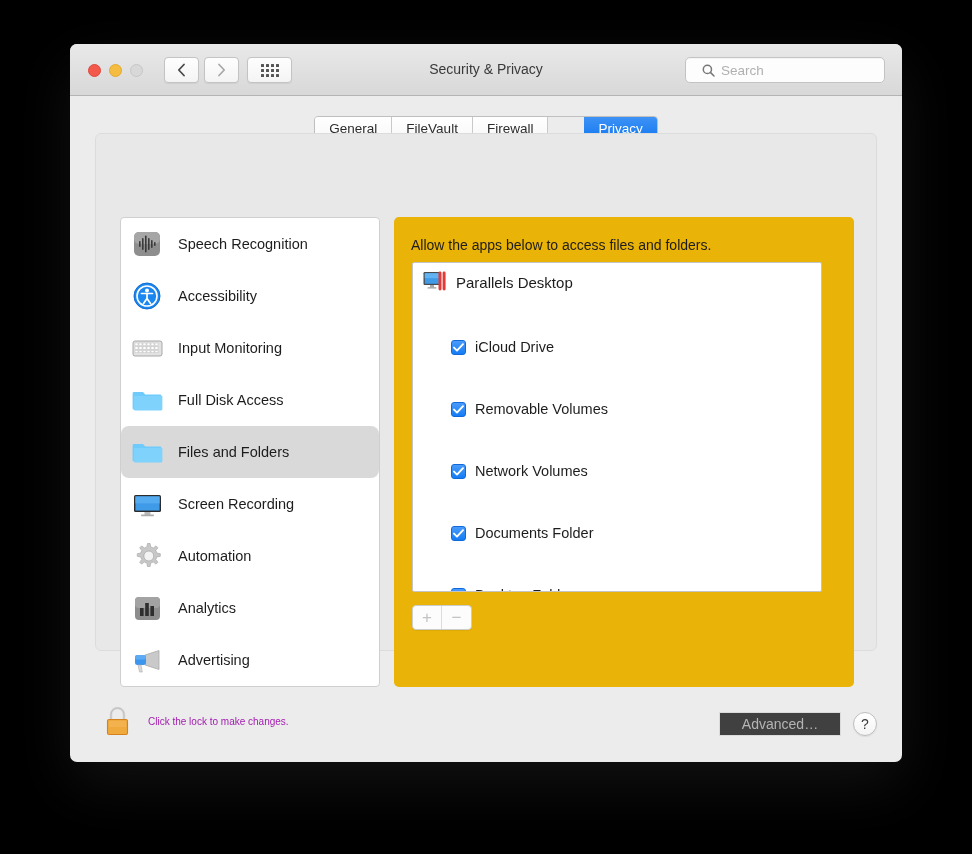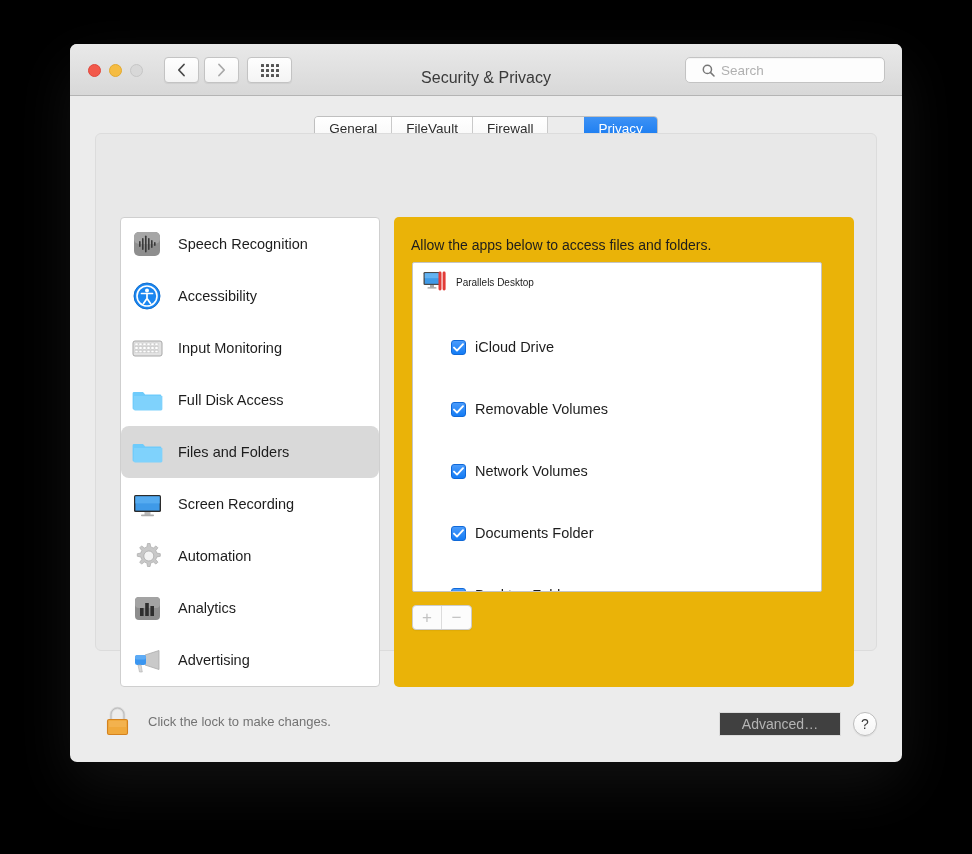--- a/index.html
+++ b/index.html
@@ -79,23 +79,22 @@
     grid-template-columns: repeat(4, 3px);
     grid-template-rows: repeat(3, 3px);
     gap: 2px;
   }
   .griddots i { background: #555; border-radius: 0.5px; display: block; width:3px; height:3px;}
 
   .win-title {
     position: absolute;
     left: 0; right: 0; top: 17px;
     text-align: center;
-    font-size: 16px;
+    font-size: 14px;
     color: #3a3a3a;
-    margin-top: 8px;
   }
 
   .search-field {
     position: absolute;
     right: 17px;
     top: 13px;
     width: 200px; height: 26px;
     background: #fdfdfd;
     border: 1px solid #c3c3c3;
     border-radius: 5px;
@@ -208,21 +207,21 @@
     border: 1px solid #c4c4c4;
     border-radius: 2px;
     overflow: hidden;
   }
   .app-row {
     display: flex;
     align-items: center;
     gap: 9px;
     padding: 8px 0 3px 10px;
   }
-  .app-name { font-size: 10px; color: #1d1d1d; }
+  .app-name { font-size: 15px; color: #1d1d1d; }
 
   .perm-row {
     display: flex;
     align-items: center;
     gap: 9px;
     padding: 3px 0 3px 38px;
     margin-top: 40px;
   }
   .cbox {
     width: 15px; height: 15px;
@@ -258,21 +257,21 @@
 
   
   .footer-lock {
     position: absolute;
     left: 33px;
     bottom: 24px;
     display: flex;
     align-items: center;
     gap: 16px;
   }
-  .lock-text { font-size: 13px; color: #737373; }
+  .lock-text { font-size: 10px; color: #a21caf; }
 
   .footer-right {
     position: absolute;
     right: 25px;
     bottom: 26px;
     display: flex;
     align-items: center;
     gap: 12px;
   }
   .adv-btn {

